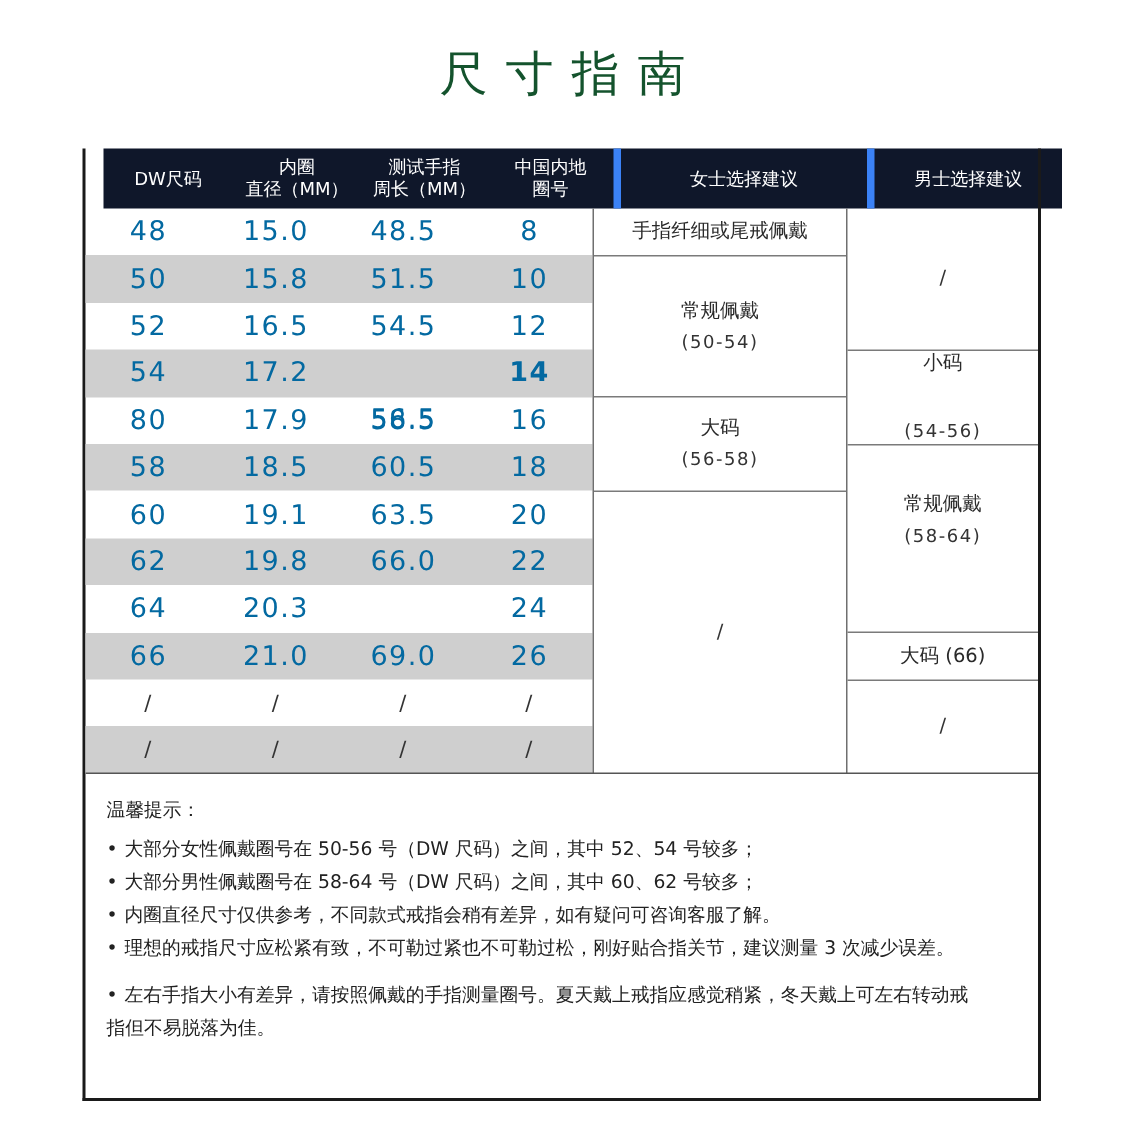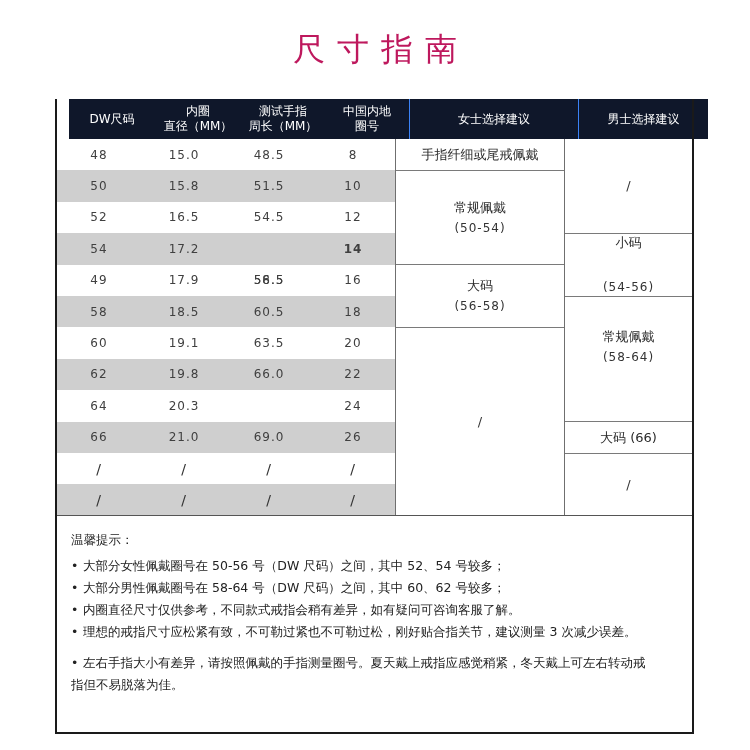--- a/index.html
+++ b/index.html
@@ -1,48 +1,48 @@
 <!DOCTYPE html>
 <html><head>
 <meta charset="utf-8">
 <style>
   * { box-sizing: border-box; margin: 0; padding: 0; }
   html, body { width: 750px; height: 750px; background: #ffffff; overflow: hidden; }
   body { position: relative; font-family: "DejaVu Sans", "Liberation Sans", sans-serif; color: #2a2a2a; }
 
   .title {
     position: absolute; left: 0; top: 28px; width: 750px; text-align: center;
-    font-size: 32px; letter-spacing: 12px; color: #be185d; font-weight: normal;
+    font-size: 32px; letter-spacing: 12px; color: #14532d; font-weight: normal;
     padding-left: 12px;
   }
 
   .table-wrap {
     position: absolute; left: 55px; top: 99px; width: 639px; height: 635px;
     border: 2px solid #1a1a1a; border-top: none;
   }
 
   .header {
     position: absolute; left: 69px; top: 99px; width: 639px; height: 40px;
     background: #0f172a;
   }
   .hcell {
     position: absolute; top: 0; height: 40px; color: #ffffff;
     font-size: 12px; line-height: 15px; text-align: center;
     display: flex; align-items: center; justify-content: center; flex-direction: column;
   }
-  .hcell.sep { border-left: 1px solid #3b82f6; }
+  .hcell.sep { border-left: 5px solid #3b82f6; }
 
   .row {
     position: absolute; left: 57px; width: 338px; height: 31.4px;
   }
   .row.shade { background: #cfcfcf; }
   .cell {
     position: absolute; top: 0; height: 100%;
     display: flex; align-items: center; justify-content: center;
-    font-size: 12px; letter-spacing: 1px; color: #404040;
+    font-size: 18px; letter-spacing: 1px; color: #0369a1;
   }
 
   .vline { position: absolute; width: 1px; background: #6f6f6f; }
   .hline { position: absolute; height: 1px; background: #7a7a7a; }
 
   .block {
     position: absolute; display: flex; align-items: center; justify-content: center;
     flex-direction: column; text-align: center; color: #2a2a2a;
   }
   .block .main { font-size: 13px; line-height: 20px; }
@@ -107,21 +107,21 @@
   <div class="cell" style="left:170px;width:84px;">54.5</div>
   <div class="cell" style="left:254px;width:84px;">12</div>
 </div>
 <div class="row shade" style="top:233.2px;">
   <div class="cell" style="left:0;width:84px;">54</div>
   <div class="cell" style="left:84px;width:86px;">17.2</div>
   <div class="cell" style="left:170px;width:84px;margin-top:31px;">56.5</div>
   <div class="cell" style="left:254px;width:84px;font-weight:bold;">14</div>
 </div>
 <div class="row" style="top:264.6px;">
-  <div class="cell" style="left:0;width:84px;">49</div>
+  <div class="cell" style="left:0;width:84px;">80</div>
   <div class="cell" style="left:84px;width:86px;">17.9</div>
   <div class="cell" style="left:170px;width:84px;">58.5</div>
   <div class="cell" style="left:254px;width:84px;">16</div>
 </div>
 <div class="row shade" style="top:296px;">
   <div class="cell" style="left:0;width:84px;">58</div>
   <div class="cell" style="left:84px;width:86px;">18.5</div>
   <div class="cell" style="left:170px;width:84px;">60.5</div>
   <div class="cell" style="left:254px;width:84px;">18</div>
 </div>

